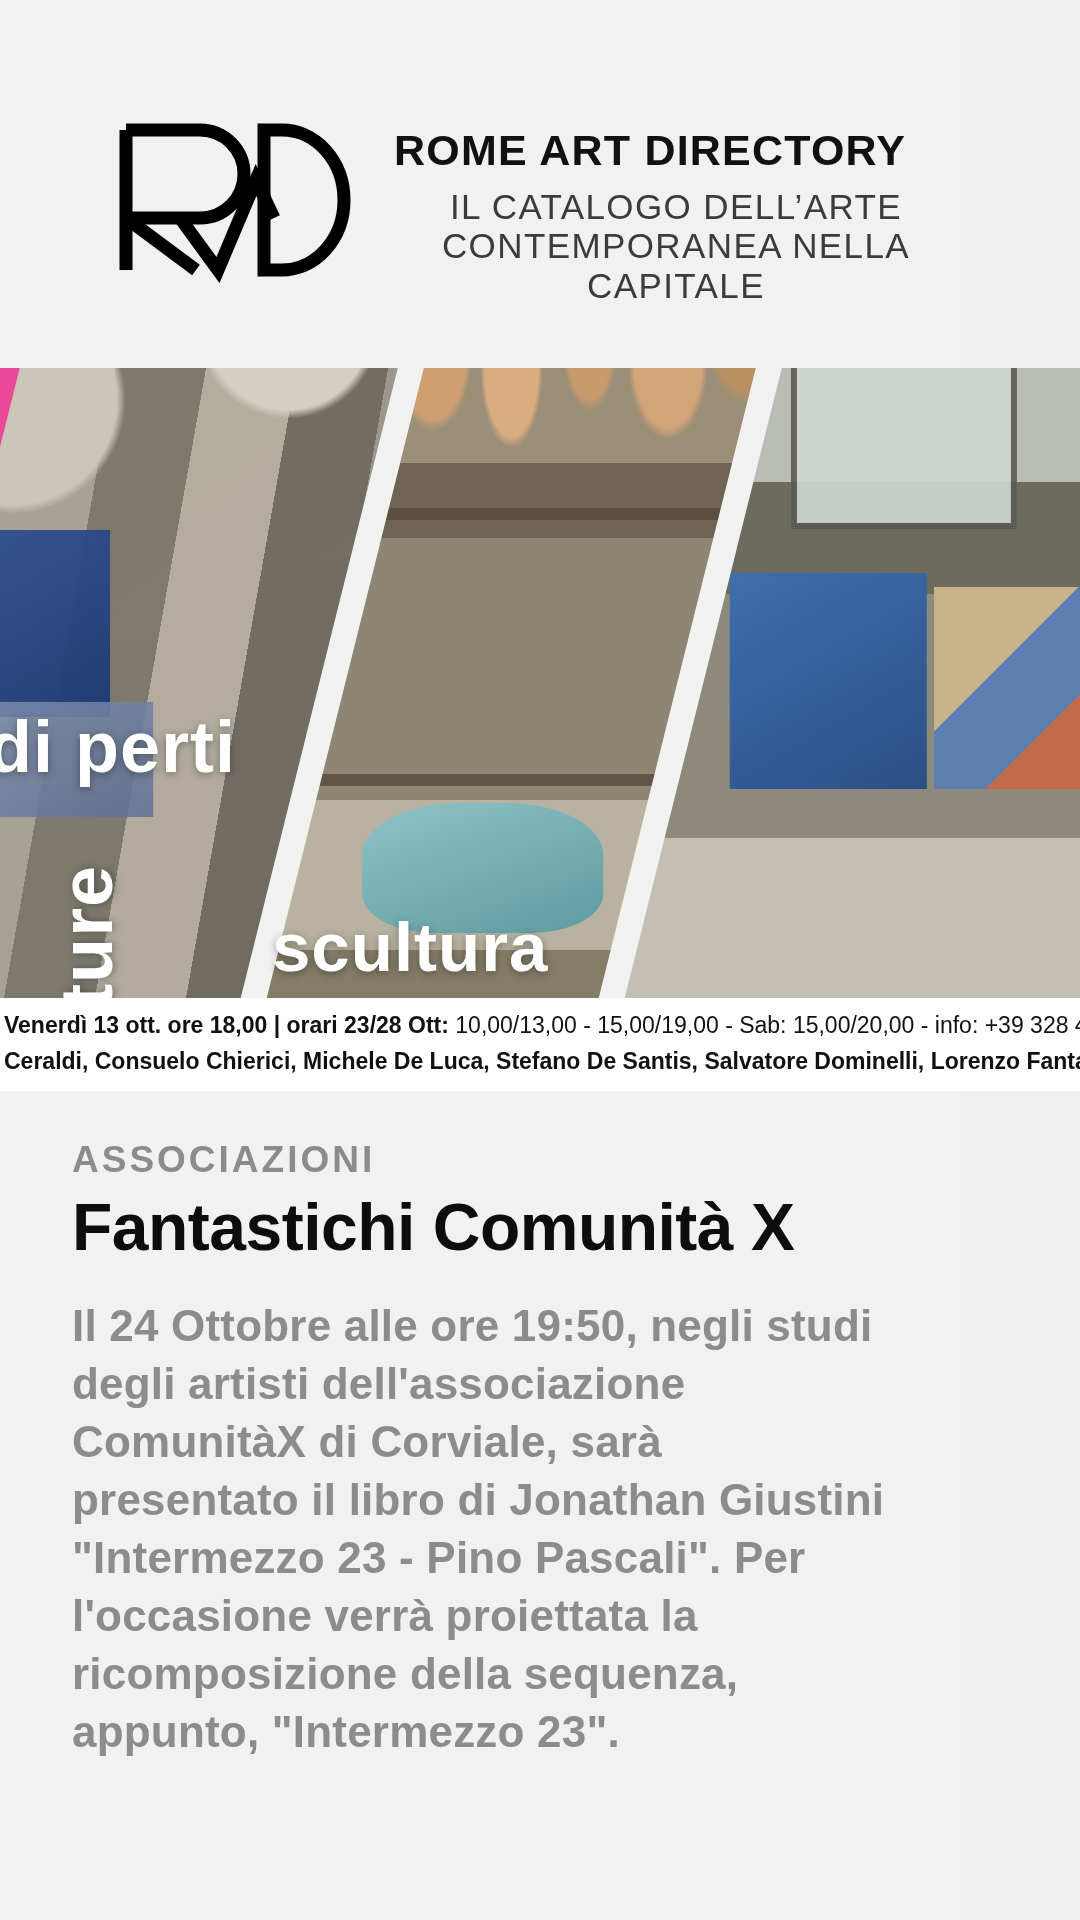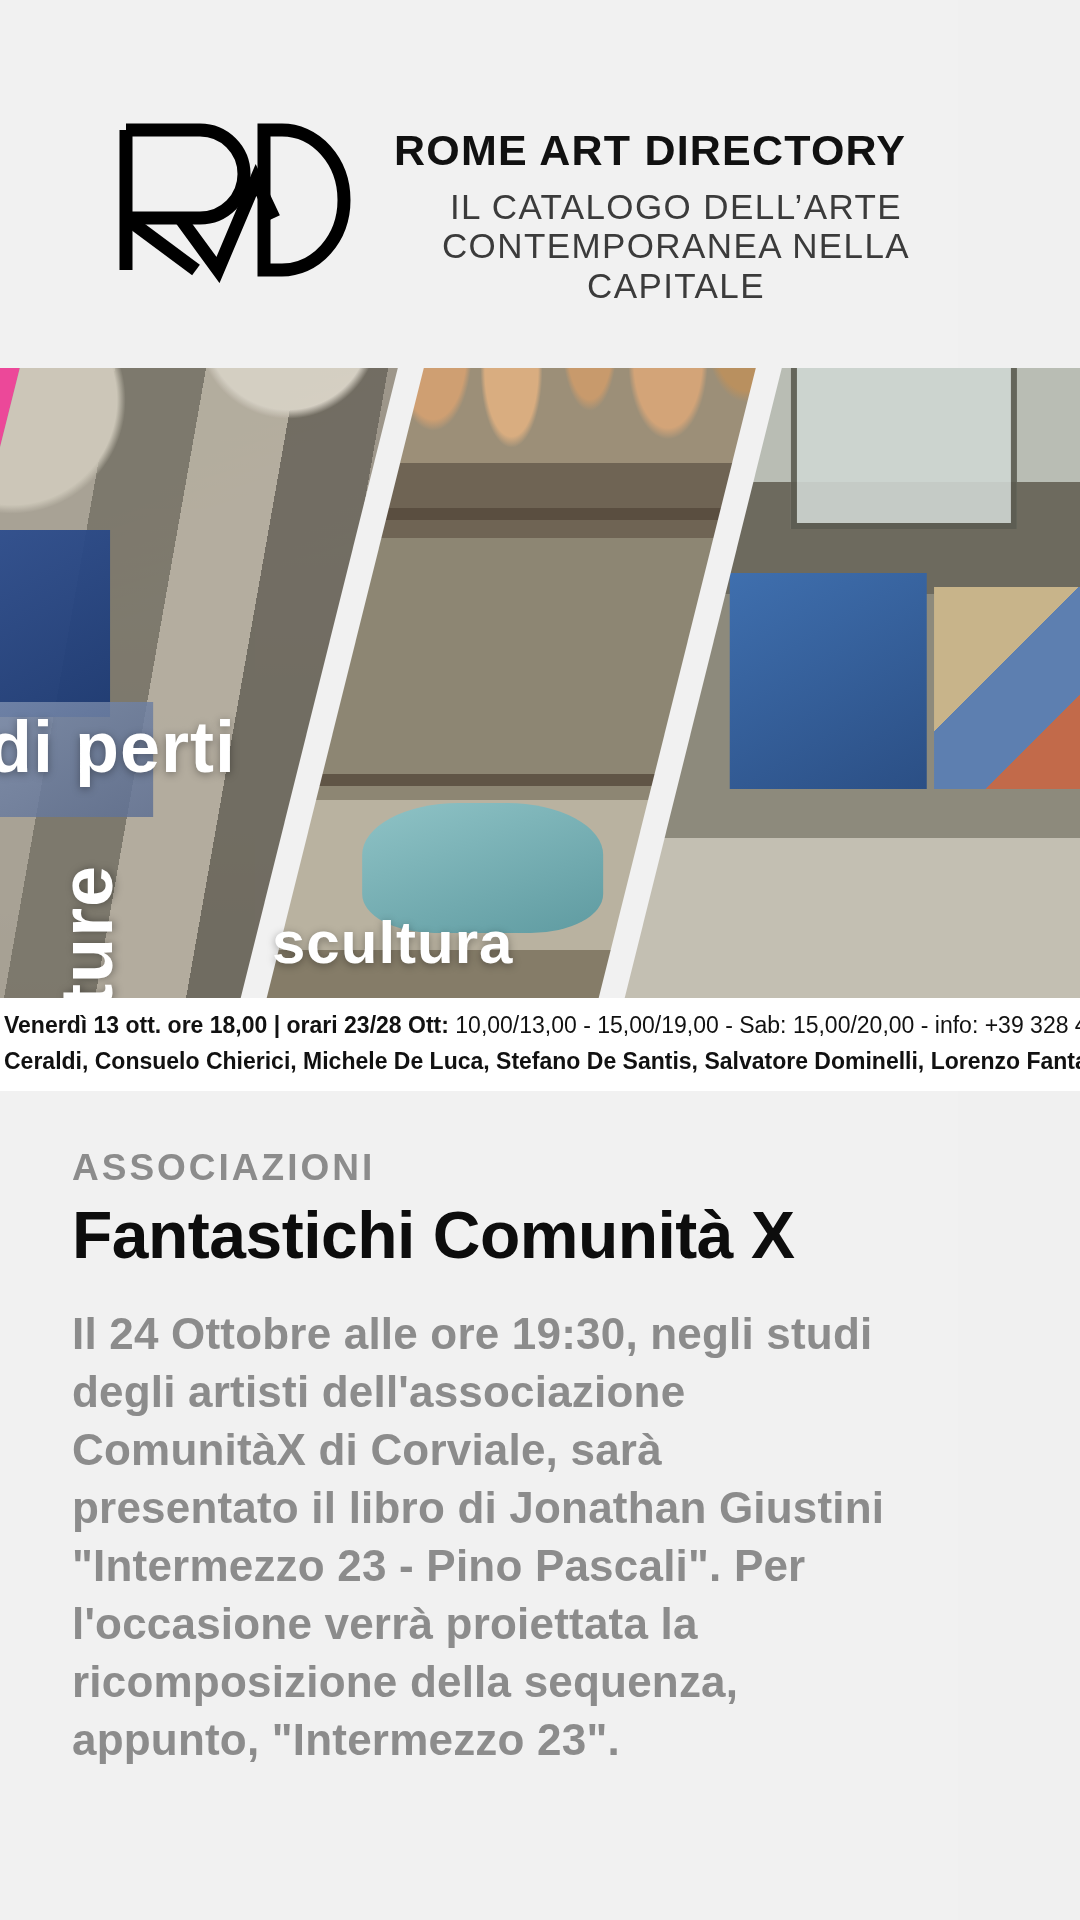--- a/index.html
+++ b/index.html
@@ -208,21 +208,21 @@
     font-size: 72px;
   }
   .w-strutture {
     left: 44px; top: 330px;
     font-size: 74px;
     transform-origin: left top;
     transform: rotate(-90deg) translate(-480px, 0);
   }
   .w-scultura {
     left: 272px; top: 540px;
-    font-size: 60px;
+    font-size: 69px;
   }
 
   
   .strip {
     position: relative;
     background: #ffffff;
     padding: 10px 0 12px 0;
     width: 1080px;
     overflow: hidden;
   }
@@ -232,21 +232,20 @@
     color: #111;
     line-height: 1.55;
     padding-left: 4px;
     font-weight: bold;
   }
   .strip-line .thin { font-weight: 400; }
 
   
   .article {
     padding: 48px 72px 0 72px;
-    margin-top: 8px;
   }
   .kicker {
     font-size: 37px;
     font-weight: bold;
     letter-spacing: 3px;
     color: #8c8c8c;
     margin-bottom: 12px;
   }
   .title {
     font-size: 66px;
@@ -316,16 +315,16 @@
     <div class="strip-line">
       <span>Venerdì 13 ott. ore 18,00 | orari 23/28 Ott:</span>
       <span class="thin">10,00/13,00 - 15,00/19,00 - Sab: 15,00/20,00 - info: +39 328 404 7241 - giano</span>
     </div>
     <div class="strip-line">Ceraldi, Consuelo Chierici, Michele De Luca, Stefano De Santis, Salvatore Dominelli, Lorenzo Fantastichi</div>
   </div>
 
   <div class="article">
     <div class="kicker">ASSOCIAZIONI</div>
     <h1 class="title">Fantastichi Comunità X</h1>
-    <p class="body">Il 24 Ottobre alle ore 19:30, negli studi degli artisti dell'associazione ComunitàX di Corviale, sarà presentato il libro di Jonathan Giustini "Intermezzo 23 - Pino Pascali". Per l'occasione verrà proiettata la ricomposizione della sequenza, appunto,  "Intermezzo 23".</p>
+    <p class="body">Il 24 Ottobre alle ore 19:50, negli studi degli artisti dell'associazione ComunitàX di Corviale, sarà presentato il libro di Jonathan Giustini "Intermezzo 23 - Pino Pascali". Per l'occasione verrà proiettata la ricomposizione della sequenza, appunto,  "Intermezzo 23".</p>
   </div>
 
 </div>
 
 </body></html>

